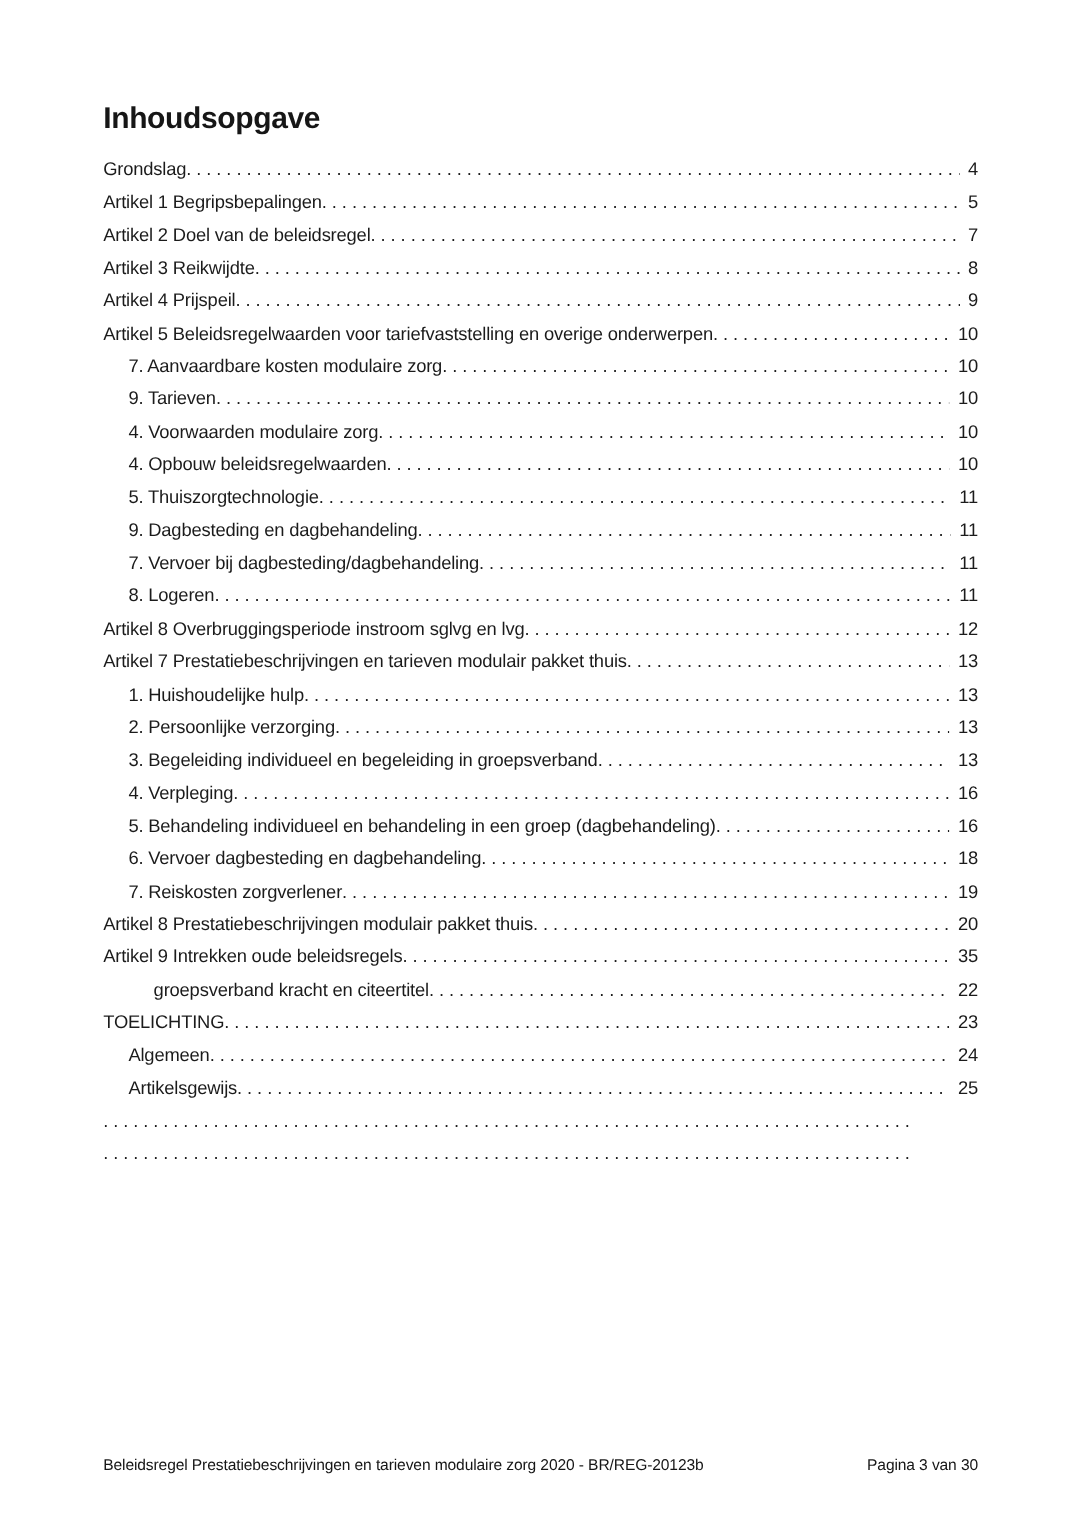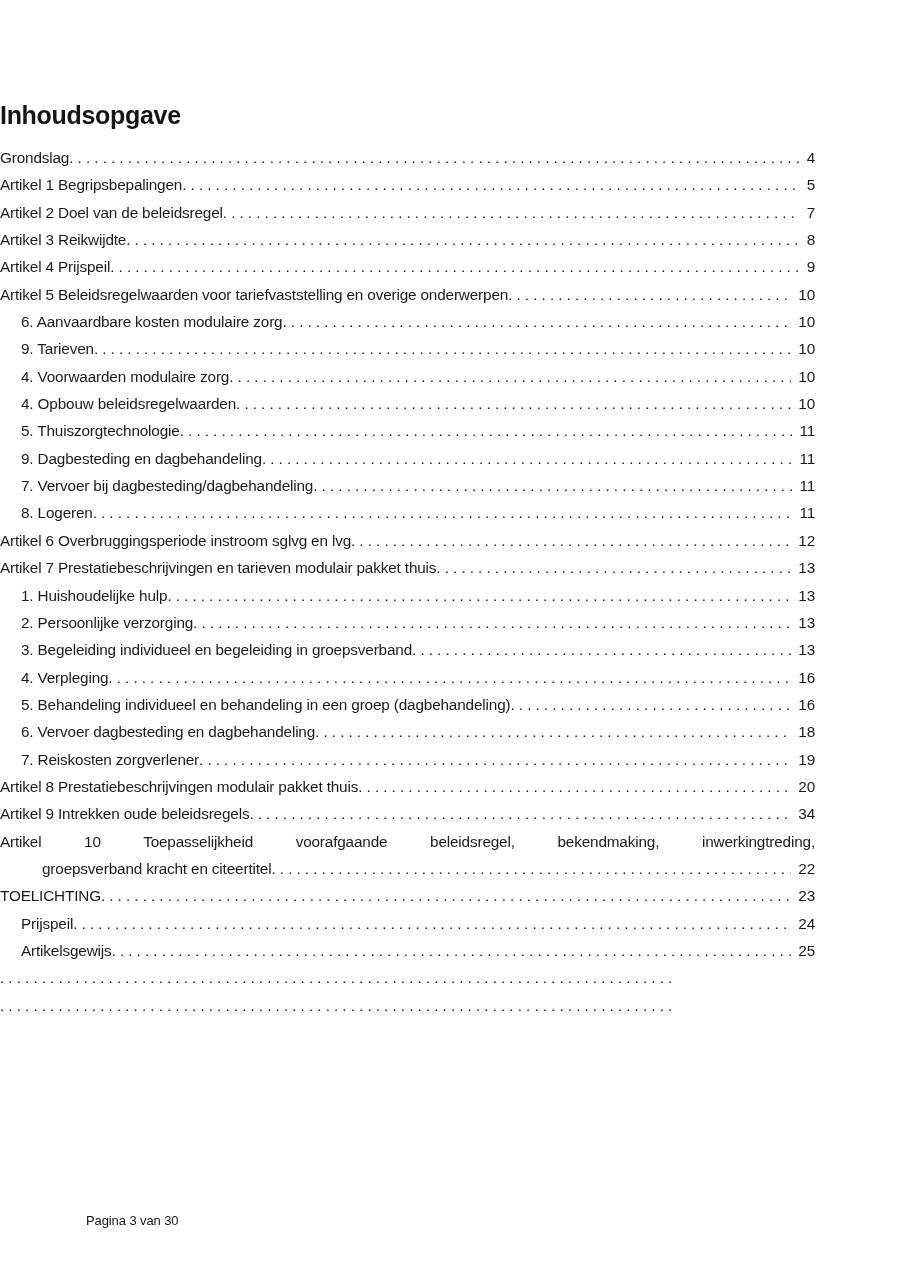--- a/index.html
+++ b/index.html
@@ -10,22 +10,22 @@
   .page {
     position: relative;
     width: 900px;
     height: 1273px;
     background: #ffffff;
     font-family: "Liberation Sans", "DejaVu Sans", sans-serif;
     color: #1b1b1b;
     overflow: hidden;
   }
   .content {
+    padding-left: 86px;
     padding-right: 85px;
-    margin-top: 16px;
   }
   .doc-title {
     margin: 0;
     padding-top: 85px;
     font-size: 25px;
     line-height: 29px;
     font-weight: 700;
     letter-spacing: -0.3px;
     color: #161616;
   }
@@ -87,44 +87,44 @@
 <div class="page">
   <div class="content">
     <h1 class="doc-title">Inhoudsopgave</h1>
     <div class="toc" id="toc">
         <div class="toc-row indent-0 type-normal"><span class="label">Grondslag</span><span class="dots">................................................................................................................................................................</span><span class="pagenum">4</span></div>
         <div class="toc-row indent-0 type-normal"><span class="label">Artikel 1 Begripsbepalingen</span><span class="dots">................................................................................................................................................................</span><span class="pagenum">5</span></div>
         <div class="toc-row indent-0 type-normal"><span class="label">Artikel 2 Doel van de beleidsregel</span><span class="dots">................................................................................................................................................................</span><span class="pagenum">7</span></div>
         <div class="toc-row indent-0 type-normal"><span class="label">Artikel 3 Reikwijdte</span><span class="dots">................................................................................................................................................................</span><span class="pagenum">8</span></div>
         <div class="toc-row indent-0 type-normal"><span class="label">Artikel 4 Prijspeil</span><span class="dots">................................................................................................................................................................</span><span class="pagenum">9</span></div>
         <div class="toc-row indent-0 type-normal"><span class="label">Artikel 5 Beleidsregelwaarden voor tariefvaststelling en overige onderwerpen</span><span class="dots">................................................................................................................................................................</span><span class="pagenum">10</span></div>
-        <div class="toc-row indent-1 type-normal"><span class="label">6. Aanvaardbare kosten modulaire zorg</span><span class="dots">................................................................................................................................................................</span><span class="pagenum">10</span></div>
+        <div class="toc-row indent-1 type-normal"><span class="label">7. Aanvaardbare kosten modulaire zorg</span><span class="dots">................................................................................................................................................................</span><span class="pagenum">10</span></div>
         <div class="toc-row indent-1 type-normal"><span class="label">9. Tarieven</span><span class="dots">................................................................................................................................................................</span><span class="pagenum">10</span></div>
         <div class="toc-row indent-1 type-normal"><span class="label">4. Voorwaarden modulaire zorg</span><span class="dots">................................................................................................................................................................</span><span class="pagenum">10</span></div>
         <div class="toc-row indent-1 type-normal"><span class="label">4. Opbouw beleidsregelwaarden</span><span class="dots">................................................................................................................................................................</span><span class="pagenum">10</span></div>
         <div class="toc-row indent-1 type-normal"><span class="label">5. Thuiszorgtechnologie</span><span class="dots">................................................................................................................................................................</span><span class="pagenum">11</span></div>
         <div class="toc-row indent-1 type-normal"><span class="label">9. Dagbesteding en dagbehandeling</span><span class="dots">................................................................................................................................................................</span><span class="pagenum">11</span></div>
         <div class="toc-row indent-1 type-normal"><span class="label">7. Vervoer bij dagbesteding/dagbehandeling</span><span class="dots">................................................................................................................................................................</span><span class="pagenum">11</span></div>
         <div class="toc-row indent-1 type-normal"><span class="label">8. Logeren</span><span class="dots">................................................................................................................................................................</span><span class="pagenum">11</span></div>
-        <div class="toc-row indent-0 type-normal"><span class="label">Artikel 6 Overbruggingsperiode instroom sglvg en lvg</span><span class="dots">................................................................................................................................................................</span><span class="pagenum">12</span></div>
+        <div class="toc-row indent-0 type-normal"><span class="label">Artikel 8 Overbruggingsperiode instroom sglvg en lvg</span><span class="dots">................................................................................................................................................................</span><span class="pagenum">12</span></div>
         <div class="toc-row indent-0 type-normal"><span class="label">Artikel 7 Prestatiebeschrijvingen en tarieven modulair pakket thuis</span><span class="dots">................................................................................................................................................................</span><span class="pagenum">13</span></div>
         <div class="toc-row indent-1 type-normal"><span class="label">1. Huishoudelijke hulp</span><span class="dots">................................................................................................................................................................</span><span class="pagenum">13</span></div>
         <div class="toc-row indent-1 type-normal"><span class="label">2. Persoonlijke verzorging</span><span class="dots">................................................................................................................................................................</span><span class="pagenum">13</span></div>
         <div class="toc-row indent-1 type-normal"><span class="label">3. Begeleiding individueel en begeleiding in groepsverband</span><span class="dots">................................................................................................................................................................</span><span class="pagenum">13</span></div>
         <div class="toc-row indent-1 type-normal"><span class="label">4. Verpleging</span><span class="dots">................................................................................................................................................................</span><span class="pagenum">16</span></div>
         <div class="toc-row indent-1 type-normal"><span class="label">5. Behandeling individueel en behandeling in een groep (dagbehandeling)</span><span class="dots">................................................................................................................................................................</span><span class="pagenum">16</span></div>
         <div class="toc-row indent-1 type-normal"><span class="label">6. Vervoer dagbesteding en dagbehandeling</span><span class="dots">................................................................................................................................................................</span><span class="pagenum">18</span></div>
         <div class="toc-row indent-1 type-normal"><span class="label">7. Reiskosten zorgverlener</span><span class="dots">................................................................................................................................................................</span><span class="pagenum">19</span></div>
         <div class="toc-row indent-0 type-normal"><span class="label">Artikel 8 Prestatiebeschrijvingen modulair pakket thuis</span><span class="dots">................................................................................................................................................................</span><span class="pagenum">20</span></div>
-        <div class="toc-row indent-0 type-normal"><span class="label">Artikel 9 Intrekken oude beleidsregels</span><span class="dots">................................................................................................................................................................</span><span class="pagenum">34</span></div>
-        <div class="toc-row indent-0 type-justified"><span class="label">Artikel 10 Toepasselijkheid voorafgaande beleidsregel, bekendmaking, inwerkingtreding,</span></div>
+        <div class="toc-row indent-0 type-normal"><span class="label">Artikel 9 Intrekken oude beleidsregels</span><span class="dots">................................................................................................................................................................</span><span class="pagenum">35</span></div>
         <div class="toc-row indent-2 type-normal"><span class="label">groepsverband kracht en citeertitel</span><span class="dots">................................................................................................................................................................</span><span class="pagenum">22</span></div>
         <div class="toc-row indent-0 type-normal"><span class="label">TOELICHTING</span><span class="dots">................................................................................................................................................................</span><span class="pagenum">23</span></div>
-        <div class="toc-row indent-1 type-normal"><span class="label">Prijspeil</span><span class="dots">................................................................................................................................................................</span><span class="pagenum">24</span></div>
+        <div class="toc-row indent-1 type-normal"><span class="label">Algemeen</span><span class="dots">................................................................................................................................................................</span><span class="pagenum">24</span></div>
         <div class="toc-row indent-1 type-normal"><span class="label">Artikelsgewijs</span><span class="dots">................................................................................................................................................................</span><span class="pagenum">25</span></div>
         <div class="toc-row indent-0 type-dots"><span class="label"></span><span class="dots">................................................................................................................................................................</span></div>
         <div class="toc-row indent-0 type-dots"><span class="label"></span><span class="dots">................................................................................................................................................................</span></div>
       </div>
   </div>
   <div class="footer">
+    <span>Beleidsregel Prestatiebeschrijvingen en tarieven modulaire zorg 2020 - BR/REG-20123b</span>
     <span>Pagina 3 van 30</span>
   </div>
 </div>
 
 </body></html>

